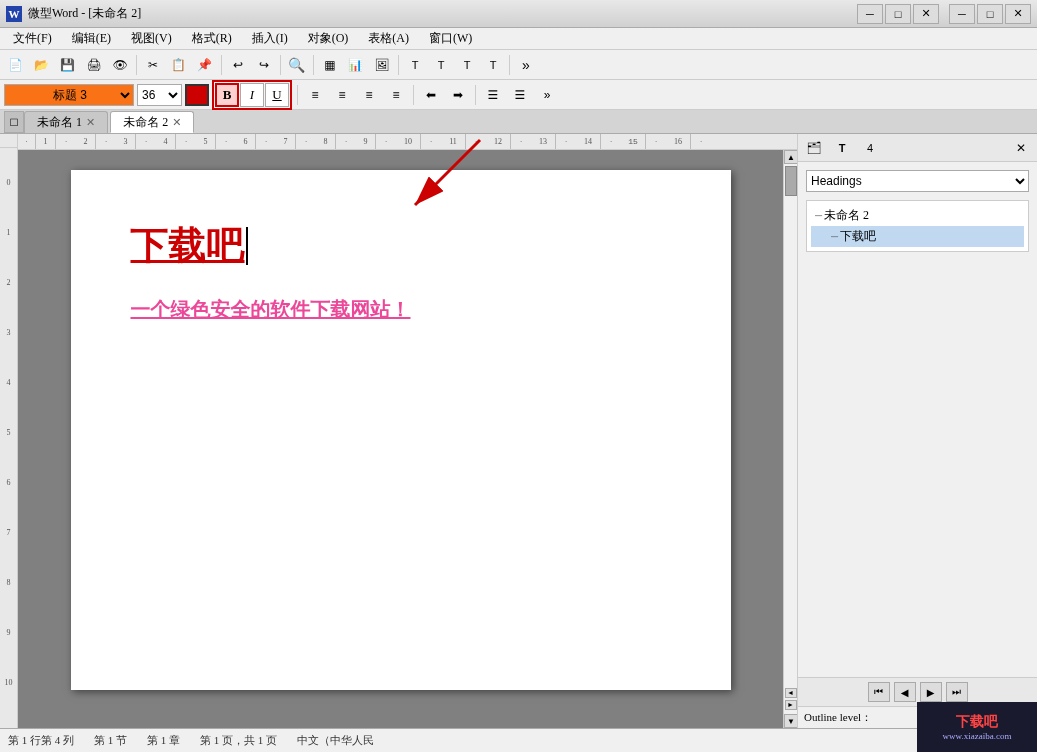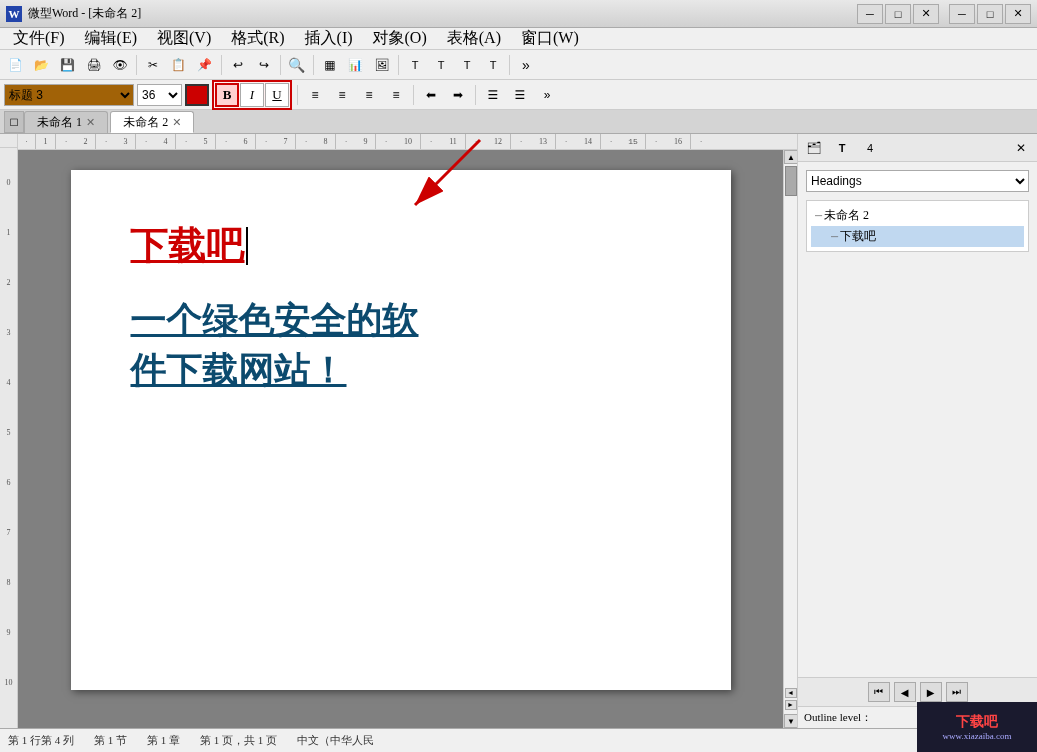--- a/index.html
+++ b/index.html
@@ -29,21 +29,21 @@
       height: 22px;
       background: #f0f0f0;
       border-bottom: 1px solid #ccc;
       display: flex;
       align-items: center;
       padding: 0 4px;
       gap: 2px;
     }
     .menu-item {
       padding: 2px 8px;
-      font-size: 16px;
+      font-size: 12px;
       cursor: pointer;
       border: 1px solid transparent;
     }
 
     
     .toolbar {
       height: 30px;
       background: #f0f0f0;
       border-bottom: 1px solid #ccc;
       display: flex;
@@ -68,22 +68,23 @@
       border-bottom: 1px solid #ccc;
       display: flex;
       align-items: center;
       padding: 0 4px;
       gap: 3px;
     }
     .style-select {
       width: 130px; height: 22px;
       font-size: 12px;
       border: 1px solid #aaa;
-      background: #a16207;
-      cursor: pointer;
+      background: #f97316;
+      cursor: pointer;
+      padding-left: 44px;
     }
     .font-select {
       width: 160px; height: 22px;
       font-size: 12px;
       border: 1px solid #aaa;
       background: white;
       cursor: pointer;
     }
     .size-select {
       width: 45px; height: 22px;
@@ -367,21 +368,21 @@
     <div style="flex:1;display:flex;overflow:hidden;">
       <div style="flex:1;background:#808080;overflow-y:auto;overflow-x:hidden;padding:20px 30px;">
 
         <div style="width:660px;min-height:520px;background:white;box-shadow:2px 2px 8px rgba(0,0,0,0.5);padding:50px 60px;margin:0 auto;position:relative;">
 
           <div style="font-size:38px;color:#cc0000;font-weight:bold;text-decoration:underline;font-family:'SimSun','宋体',serif;margin-bottom:24px;display:flex;align-items:center;">
             <span>下载吧</span>
               <span class="cursor"></span>
           </div>
 
-          <div style="font-size:36px;color:#0c4a6e;font-weight:bold;text-decoration:underline;font-family:'SimSun','宋体',serif;line-height:1.4;width:320px;">
+          <div style="font-size:20px;color:#ec4899;font-weight:bold;text-decoration:underline;font-family:'SimSun','宋体',serif;line-height:1.4;width:320px;">
             <span>一个绿色安全的软件下载网站！</span>
           </div>
         </div>
       </div>
 
       <div style="width:14px;background:#f0f0f0;border-left:1px solid #ccc;display:flex;flex-direction:column;">
         <div style="width:14px;height:14px;background:#ddd;border:1px solid #aaa;display:flex;align-items:center;justify-content:center;font-size:8px;cursor:pointer;">▲</div>
         <div style="width:12px;height:30px;background:#aaa;margin:2px auto;border:1px solid #888;cursor:pointer;"></div>
         <div style="flex:1;"></div>
 

